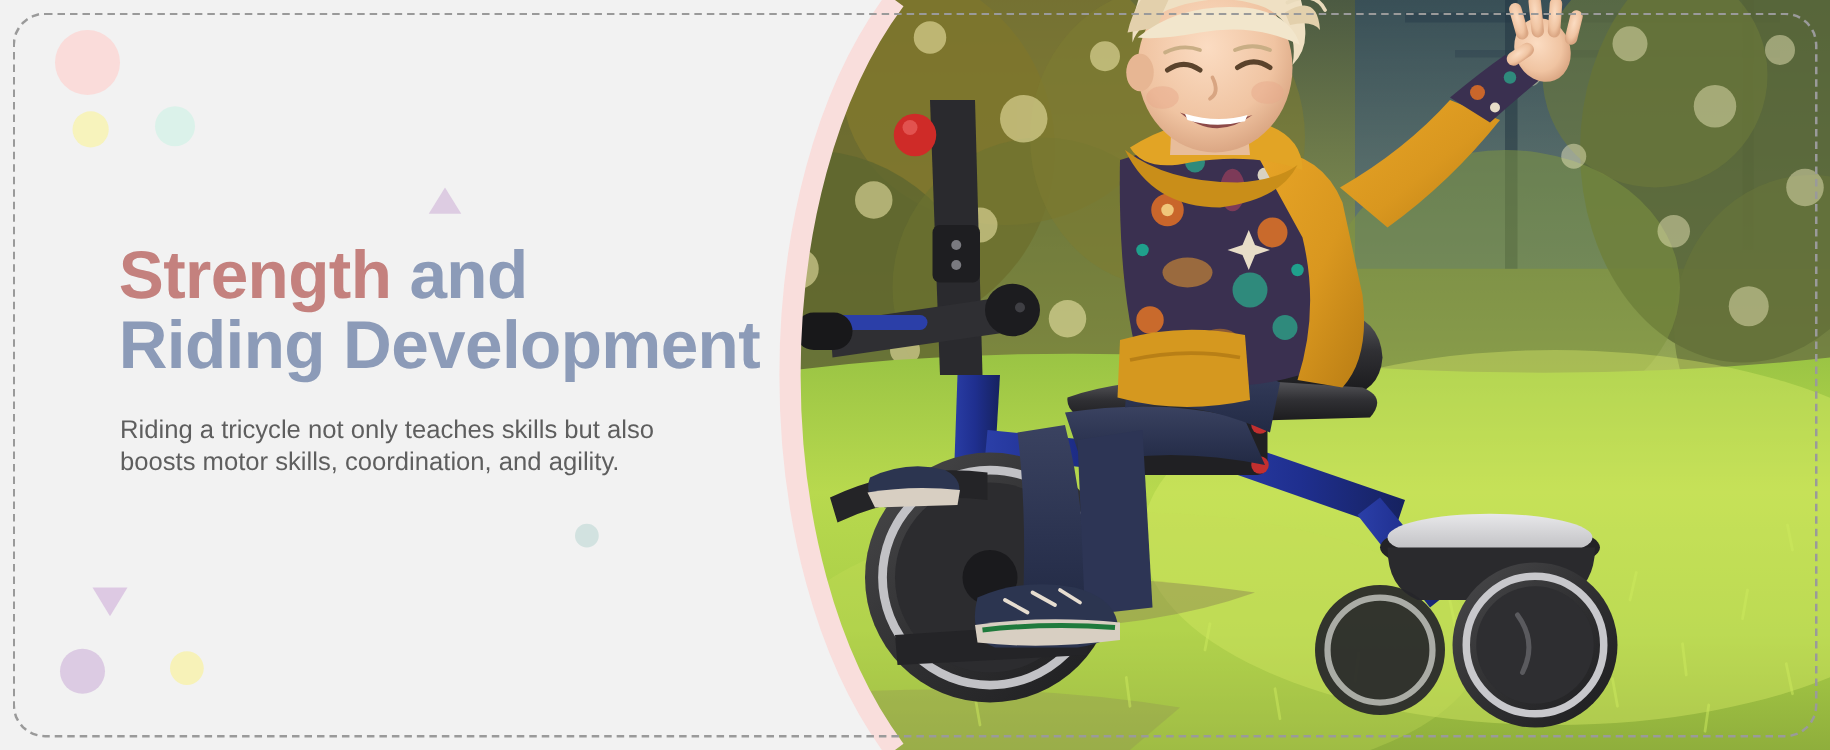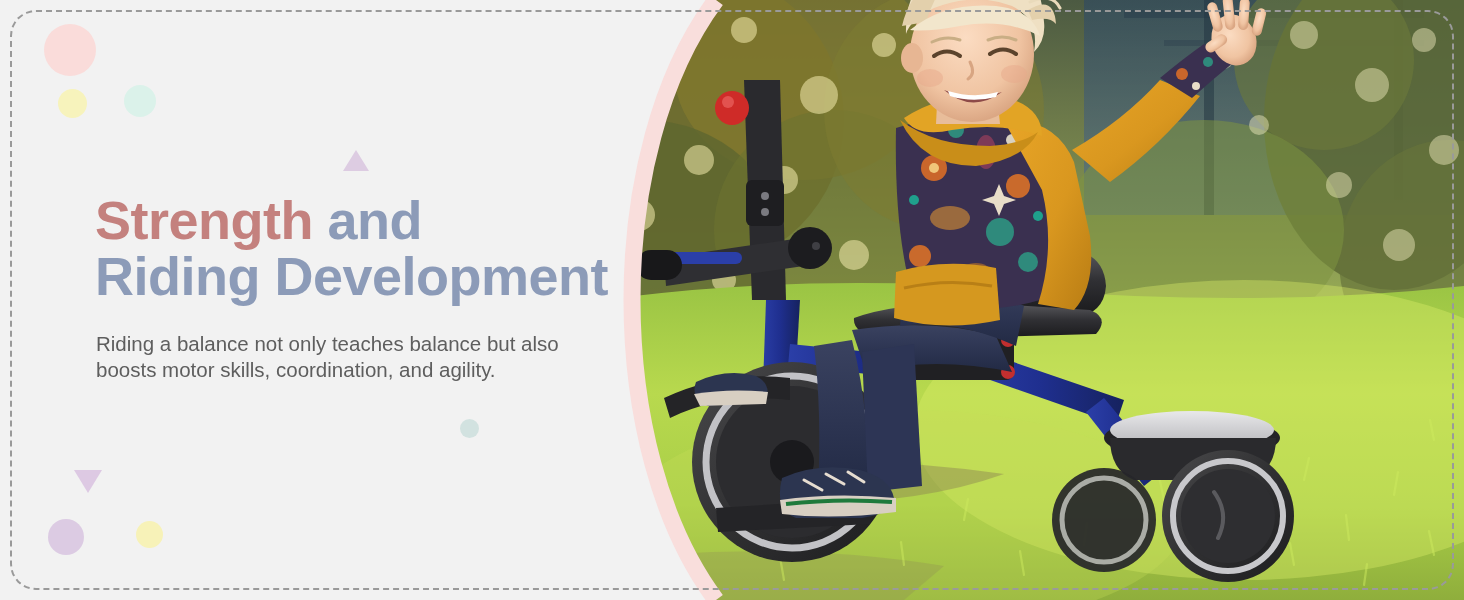--- a/index.html
+++ b/index.html
@@ -435,16 +435,16 @@
 
       <path d="M 112 0 C 0 150, 0 450, 112 600" fill="none" stroke="#F9DEDC" stroke-width="17"></path>
     </svg>
   </div>
 
   <div class="headline">
     <span class="hl-rose">Strength</span><span class="hl-blue"> and</span><br>
     <span class="hl-blue">Riding Development</span>
   </div>
 
-  <p class="subcopy">Riding a balance not only teaches balance but also boosts motor skills, coordination, and agility.</p>
+  <p class="subcopy">Riding a tricycle not only teaches skills but also boosts motor skills, coordination, and agility.</p>
 
   <div class="dashed-frame"></div>
 </div>
 
 </body></html>

